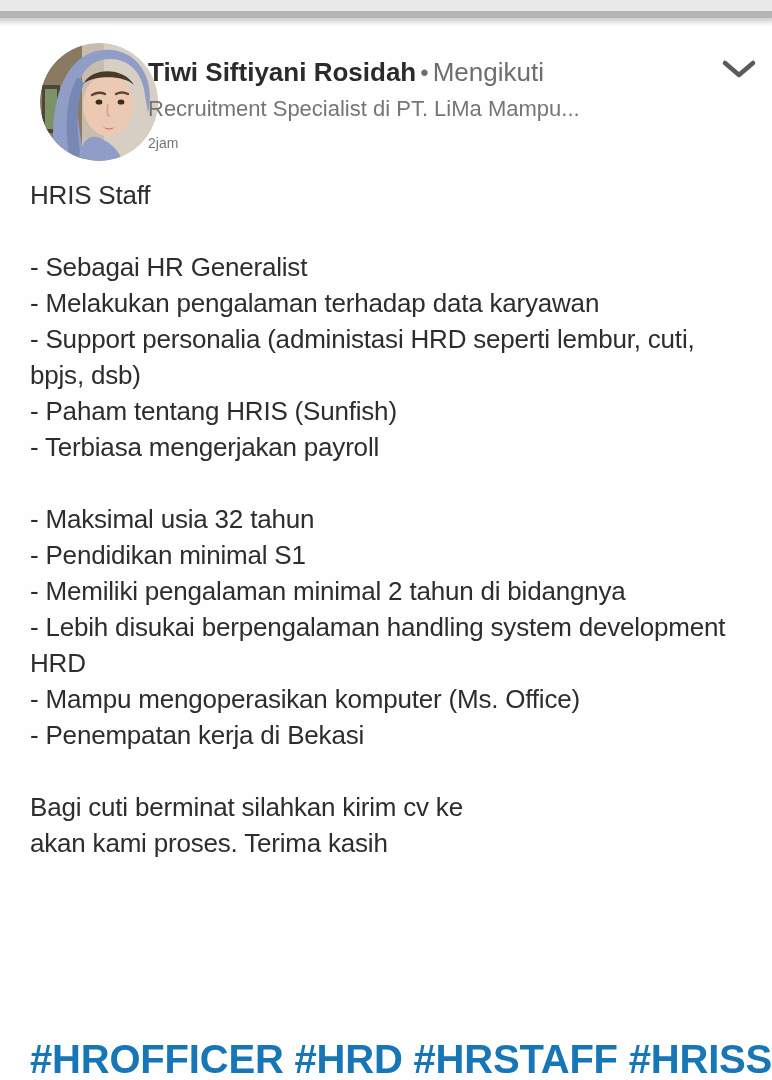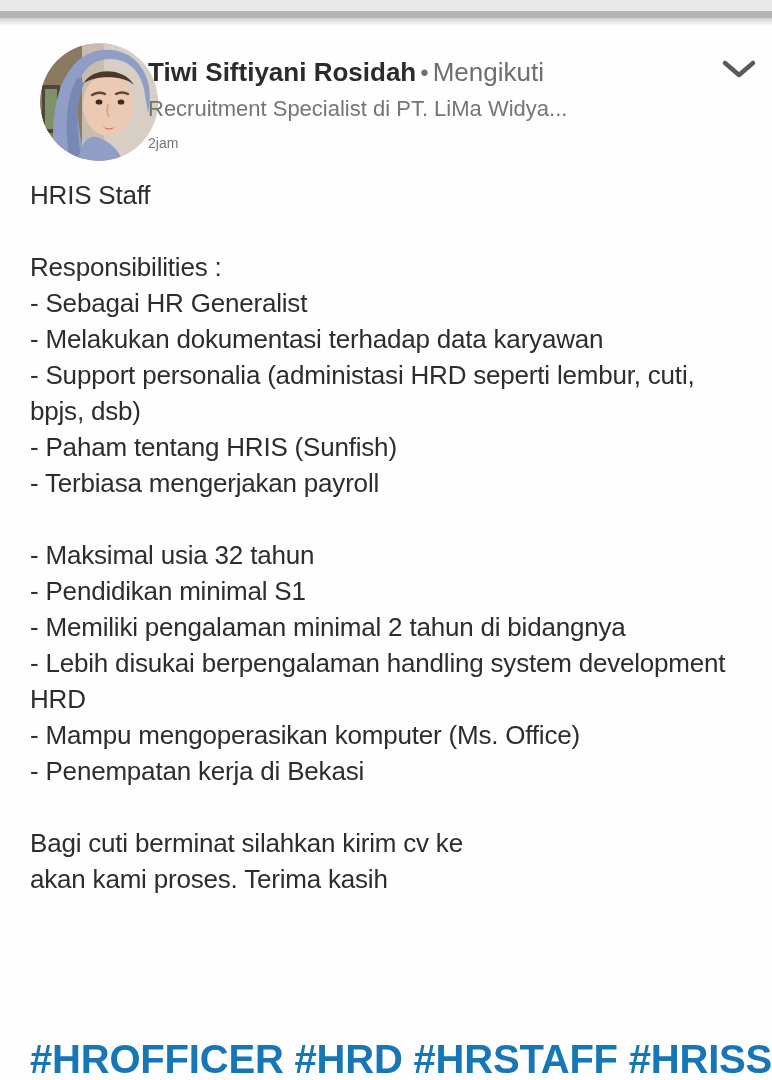--- a/index.html
+++ b/index.html
@@ -94,35 +94,34 @@
 
         <path d="M38,118 C42,96 50,90 62,96 C74,102 80,110 82,118 Z" fill="#8f9dc7"></path>
       </g>
     </svg>
   </div>
 
   <div class="name-line">
     <span class="name">Tiwi Siftiyani Rosidah</span><span class="sep">•</span><span class="follow">Mengikuti</span>
   </div>
 
-  <div class="headline">Recruitment Specialist di PT. LiMa Widya...</div>
+  <div class="headline">Recruitment Specialist di PT. LiMa Mampu...</div>
   <div class="time">2jam</div>
 
   <div class="chevron">
     <svg width="38" height="26" viewBox="0 0 38 26">
       <polyline points="5,6 19,18 33,6" fill="none" stroke="#5a5a5a" stroke-width="4.5" stroke-linecap="round" stroke-linejoin="round"></polyline>
     </svg>
   </div>
 
   <div class="post-body">
       <div class="body-line">HRIS Staff</div>
       <div class="body-line">&nbsp;</div>
-      <div class="body-line">Responsibilities :</div>
       <div class="body-line">- Sebagai HR Generalist</div>
-      <div class="body-line">- Melakukan dokumentasi terhadap data karyawan</div>
+      <div class="body-line">- Melakukan pengalaman terhadap data karyawan</div>
       <div class="body-line">- Support personalia (administasi HRD seperti lembur, cuti,</div>
       <div class="body-line">bpjs, dsb)</div>
       <div class="body-line">- Paham tentang HRIS (Sunfish)</div>
       <div class="body-line">- Terbiasa mengerjakan payroll</div>
       <div class="body-line">&nbsp;</div>
       <div class="body-line">- Maksimal usia 32 tahun</div>
       <div class="body-line">- Pendidikan minimal S1</div>
       <div class="body-line">- Memiliki pengalaman minimal 2 tahun di bidangnya</div>
       <div class="body-line">- Lebih disukai berpengalaman handling system development</div>
       <div class="body-line">HRD</div>

